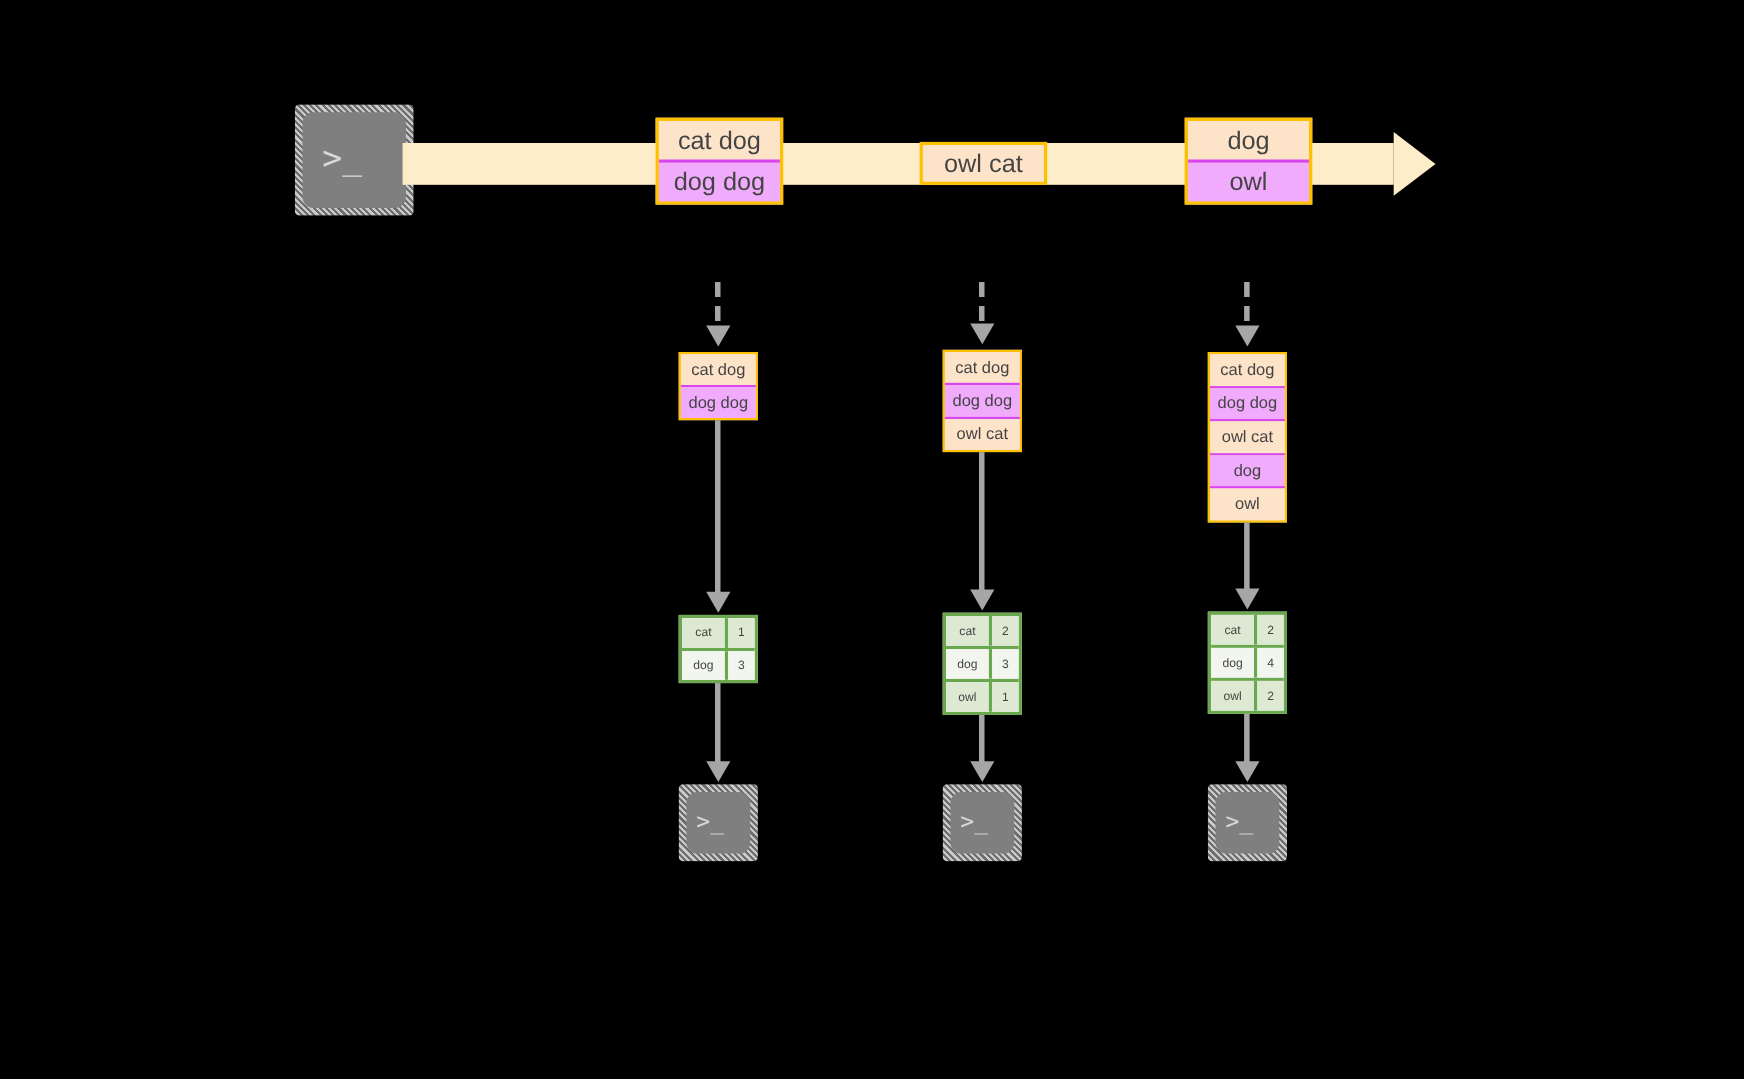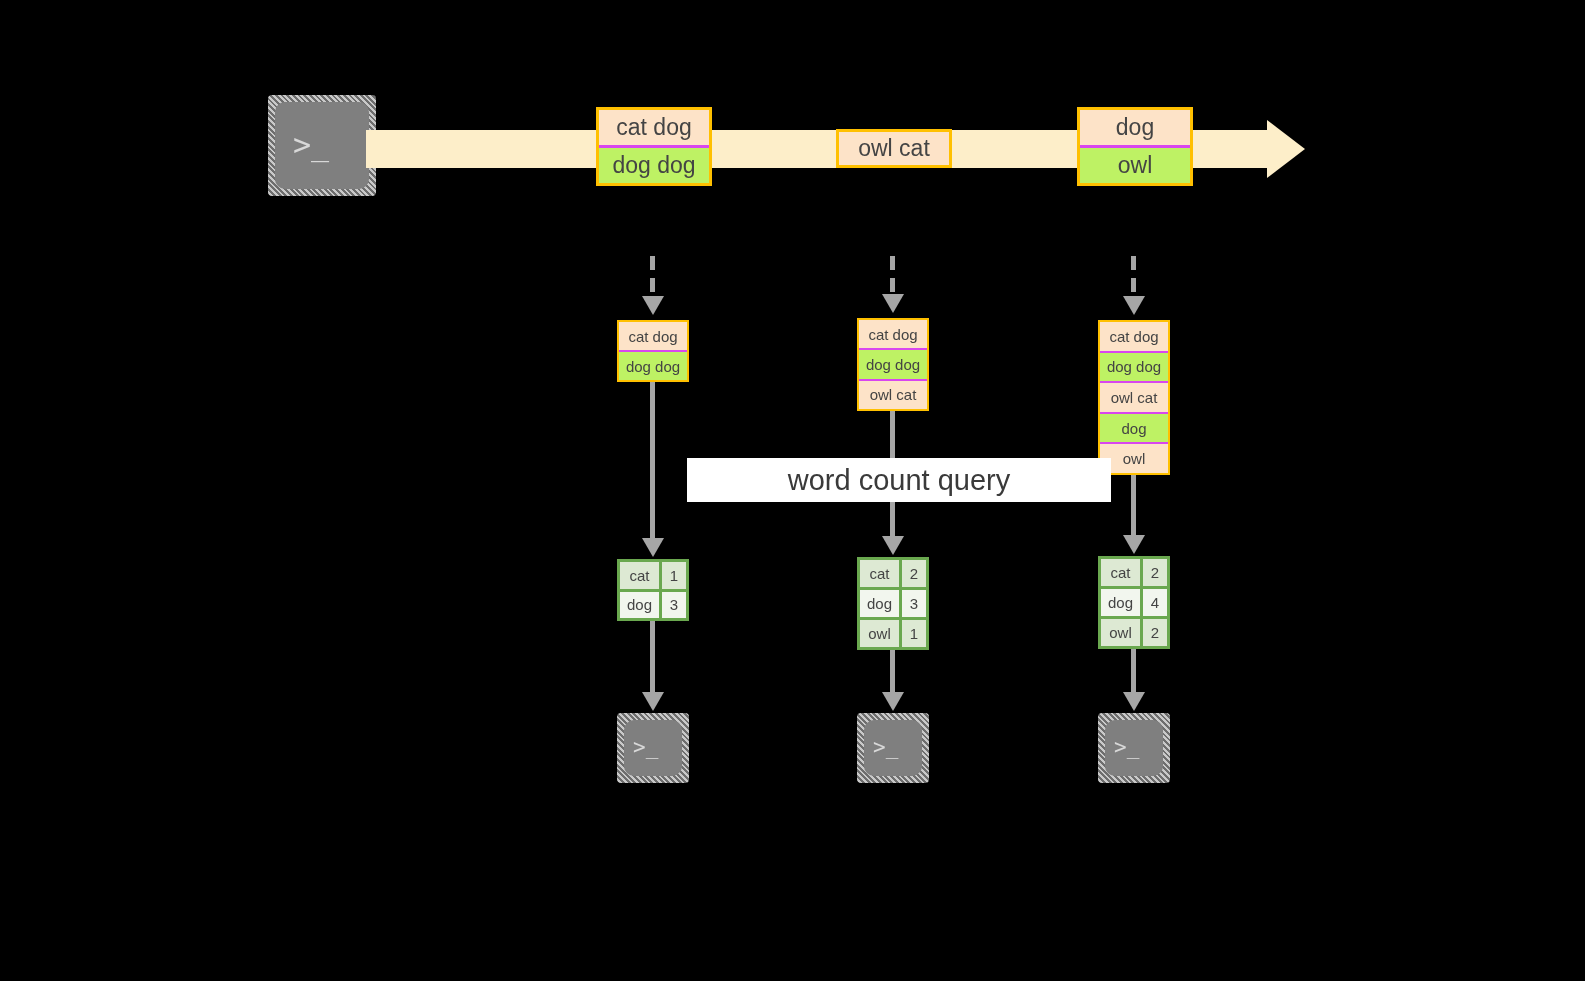--- a/index.html
+++ b/index.html
@@ -68,21 +68,21 @@
     flex: 1 1 auto;
     display: flex;
     align-items: center;
     justify-content: center;
     color: #444444;
     white-space: nowrap;
     background: #fde3c8;
     border-bottom: 3px solid #d946ef;
   }
   .obox .row:last-child { border-bottom: none; }
-  .obox .row.light { background: #bef264; }
+  .obox .row.light { background: #f0abfc; }
 
   .obox.big .row { font-size: 23px; }
   .obox.small .row { font-size: 15px; }
   .obox.small .row { border-bottom-width: 2px; }
   .obox.small { border-width: 2px; }
 
   
   .gtable {
     position: absolute;
     border: 3px solid #6aa84f;
@@ -93,21 +93,21 @@
   .gtable .grow {
     flex: 1 1 auto;
     display: flex;
     border-bottom: 3px solid #6aa84f;
   }
   .gtable .grow:last-child { border-bottom: none; }
   .gtable .gk, .gtable .gv {
     display: flex;
     align-items: center;
     justify-content: center;
-    font-size: 15px;
+    font-size: 11px;
     color: #444444;
     background: #dde9d3;
   }
   .gtable .grow.light .gk, .gtable .grow.light .gv { background: #f2f6ee; }
   .gtable .gk { flex: 0 0 42px; border-right: 3px solid #6aa84f; }
   .gtable .gv { flex: 1 1 auto; }
 
   
   .vline {
     position: absolute;
@@ -266,15 +266,14 @@
 
   <div class="vline" style="left:1131px; top:649px; height:45px;"></div>
   <div class="vhead" style="left:1123px; top:692px;"></div>
 
   <div class="term" style="left:1098px; top:713px; width:72px; height:70px;">
     <div class="inner">
       <span class="prompt" style="left:9px; top:17px; font-size:21px;">&gt;_</span>
     </div>
   </div>
 
-  <div class="wlabel" style="left:687px; top:458px; width:424px; height:44px;">word count query</div>
 
 </div>
 
 </body></html>

